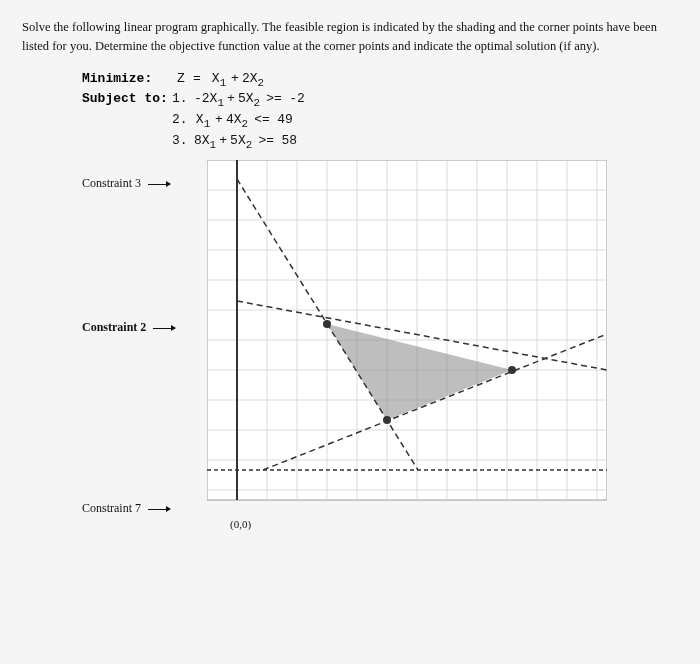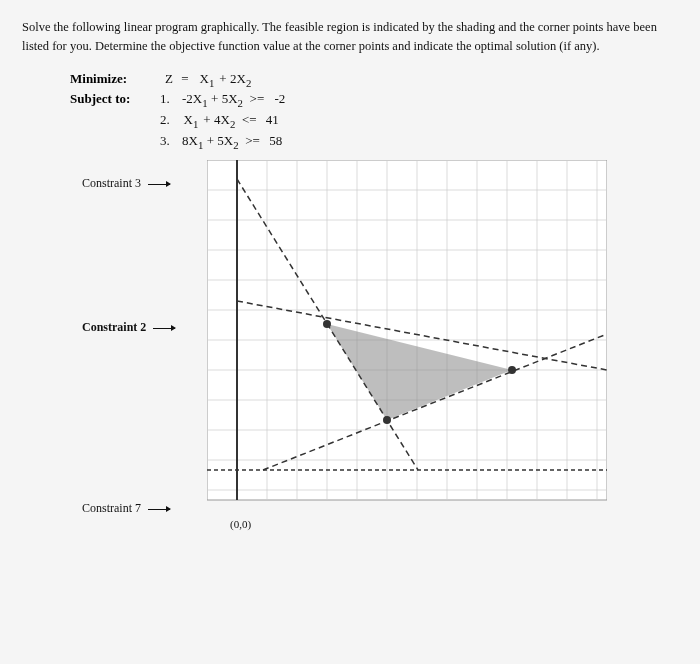--- a/index.html
+++ b/index.html
@@ -18,22 +18,23 @@
       padding: 18px 22px 10px 22px;
       position: relative;
     }
     .intro-text {
       font-size: 12.5px;
       line-height: 1.55;
       color: #111;
       margin-bottom: 14px;
     }
     .lp-table {
-      margin-left: 48px;
+      margin-left: 60px;
       margin-bottom: 10px;
+      font-family: Liberation Mono, monospace;
     }
     .lp-row {
       display: flex;
       align-items: baseline;
       margin-bottom: 3px;
     }
     .lp-label {
       font-weight: bold;
       min-width: 90px;
       font-size: 13px;
@@ -120,21 +121,21 @@
     </div>
 
     <div class="lp-row">
       <span class="lp-label"></span>
       <span class="lp-num">2.</span>
       <div class="lp-expr">
         <span>X<sub>1</sub></span>
         <span style="min-width:14px;text-align:center;">+</span>
         <span>4X<sub>2</sub></span>
         <span style="min-width:28px;text-align:center;">&lt;=</span>
-        <span>41</span>
+        <span>49</span>
       </div>
     </div>
 
     <div class="lp-row">
       <span class="lp-label"></span>
       <span class="lp-num">3.</span>
       <div class="lp-expr">
         <span>8X<sub>1</sub></span>
         <span style="min-width:14px;text-align:center;">+</span>
         <span>5X<sub>2</sub></span>

